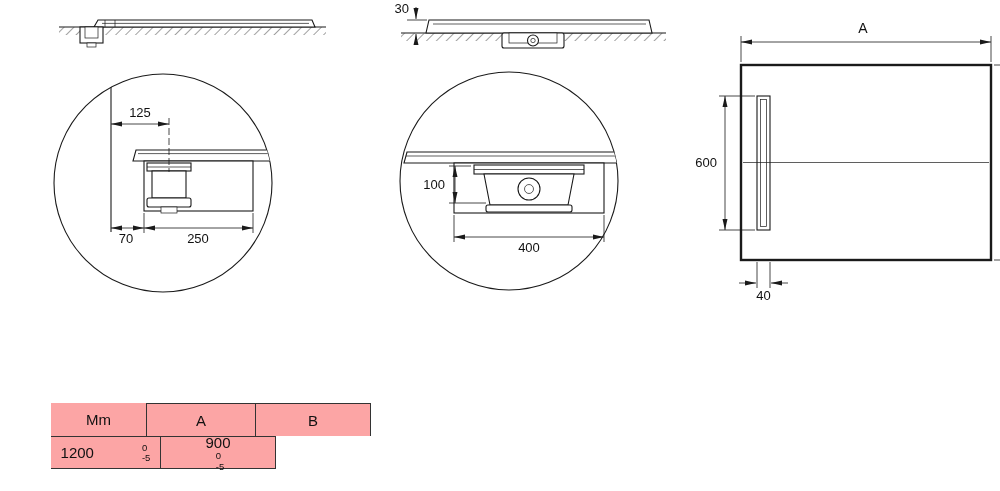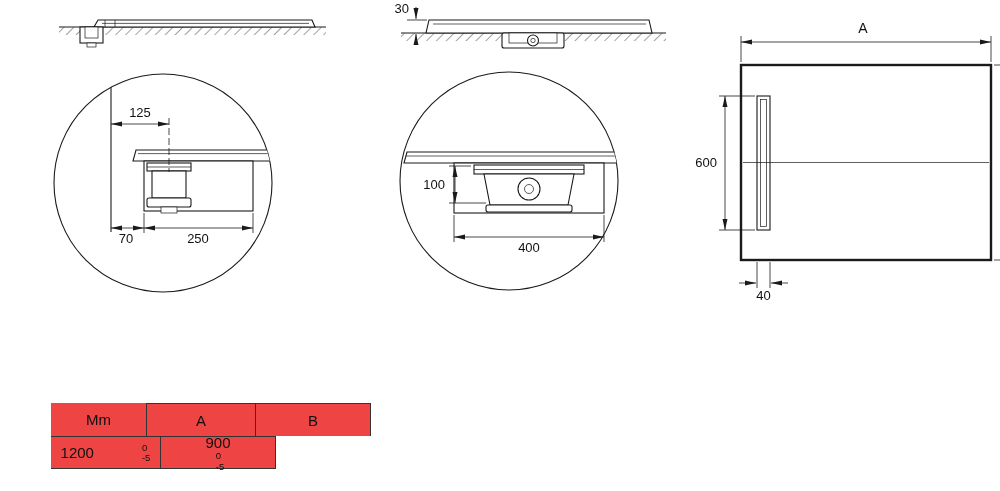--- a/index.html
+++ b/index.html
@@ -11,21 +11,21 @@
   .dim{stroke:#1a1a1a;stroke-width:0.8;fill:none;}
   .thick{stroke:#1a1a1a;stroke-width:2.4;fill:none;}
   .wfill{fill:#ffffff;}
   .dimtxt{font:13px "Liberation Sans", sans-serif;fill:#111;}
   .biglbl{font:14px "Liberation Sans", sans-serif;fill:#111;}
 
   
   .spec-table{position:absolute;left:10px;top:403px;font-size:15px;color:#111;}
   .trow{display:flex;}
   .tcell{box-sizing:border-box;height:33px;display:flex;align-items:center;justify-content:center;
-         border:1px solid #333;background:#ef4444;}
+         border:1px solid #333;background:#fca5a5;}
   .c0{width:95px;}.c1{width:110px;}.c2{width:115px;}
   .trow.header .c0{border:none;}
   .trow.header .c1{border-bottom:none;}
   .trow.header .c2{border-bottom:none;border-left:none;}
   .trow.data .c1{border-left:none;gap:44px;}
   .trow.data .c2{border-left:none;flex-direction:column;}
   .tolstack{display:inline-flex;flex-direction:column;align-items:flex-start;justify-content:center;
             margin-left:4px;font-size:9.5px;line-height:1;gap:1px;}
 </style>
 </head>

